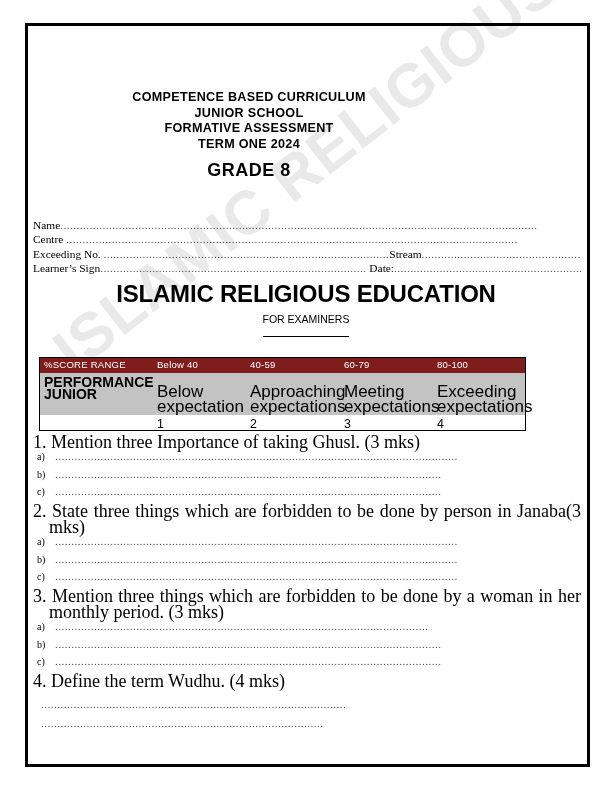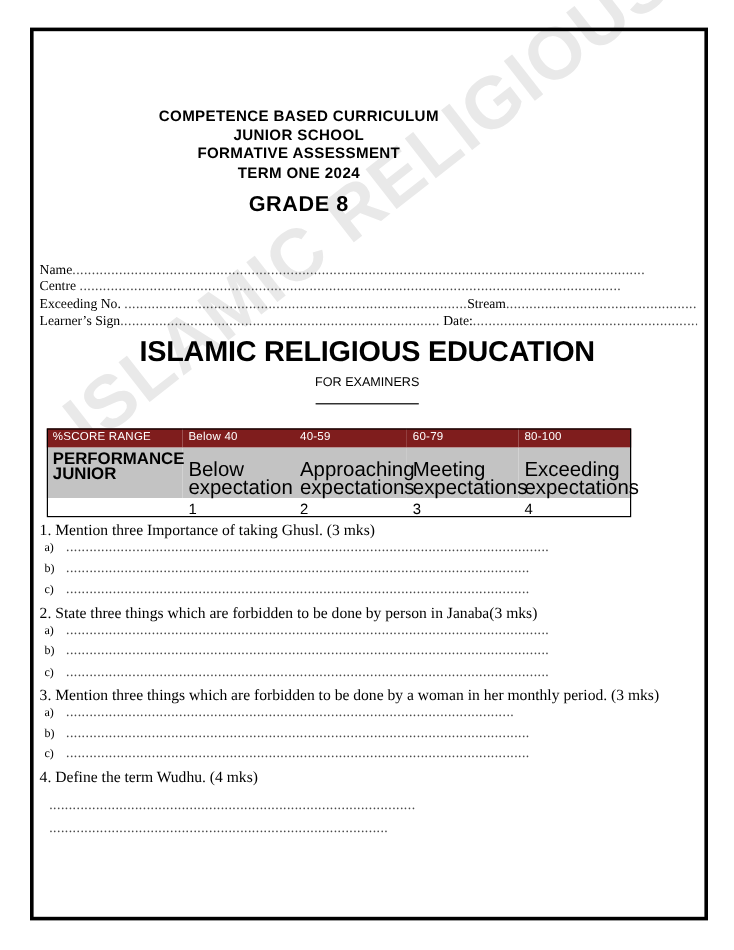--- a/index.html
+++ b/index.html
@@ -201,21 +201,21 @@
   #questions {
     position: absolute;
     left: 33px;
     top: 434px;
     width: 548px;
   }
   .question {
     position: relative;
   }
   .q-text {
-    font-size: 13px;
+    font-size: 18px;
     line-height: 16.4px;
     padding-left: 16px;
     text-indent: -16px;
     text-align: justify;
   }
   .q-text .q-num {
     display: inline;
   }
   .answer-line {
     position: relative;

